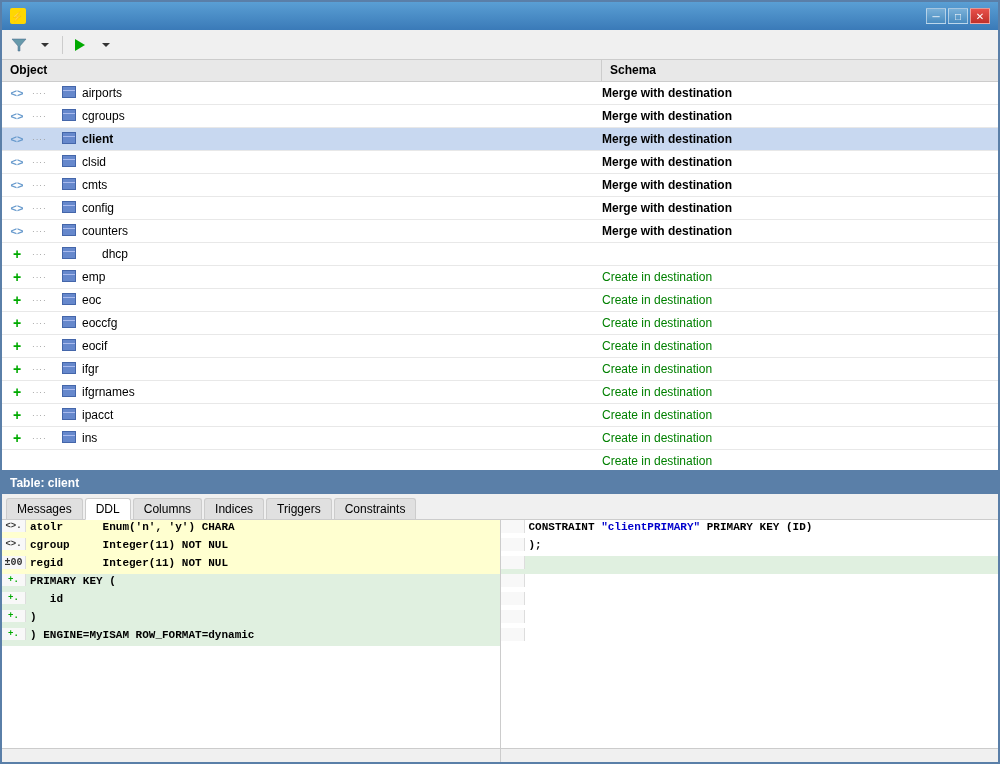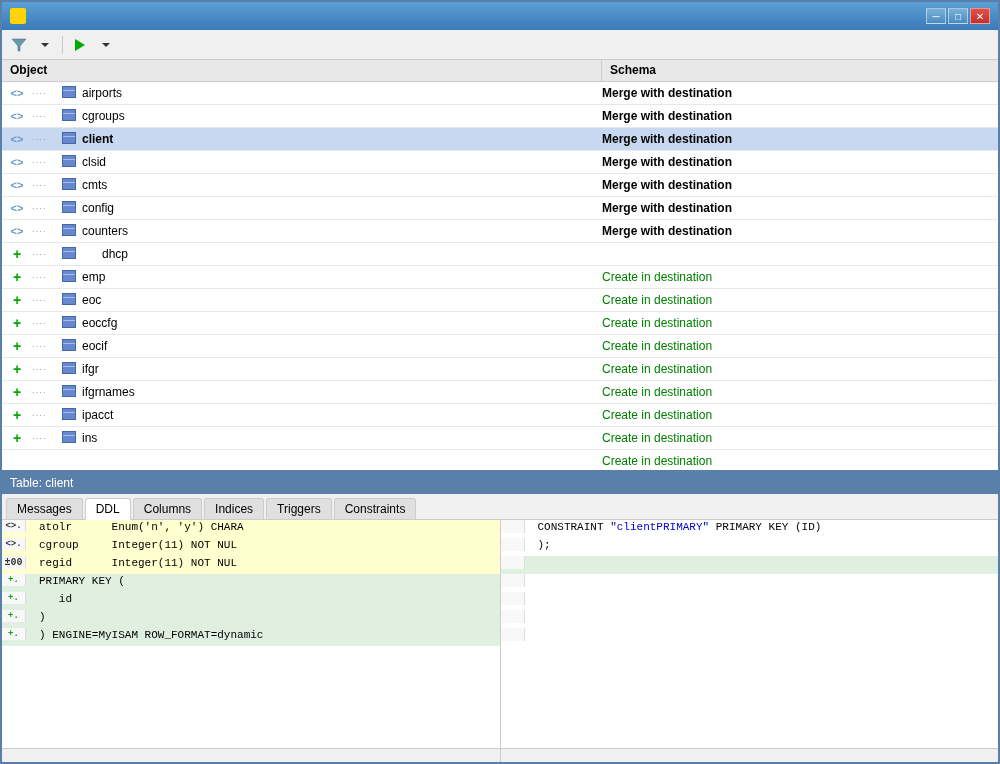--- a/index.html
+++ b/index.html
@@ -243,21 +243,21 @@
       display: flex;
       flex-direction: column;
       flex-shrink: 0;
     }
 
     .panel-title {
       background: #5a7fa8;
       color: white;
       padding: 3px 8px;
       font-size: 12px;
-      font-weight: normal;
+      font-weight: bold;
       height: 22px;
       display: flex;
       align-items: center;
       flex-shrink: 0;
     }
 
     
     .tabs-bar {
       background: #f0f0f0;
       border-bottom: 1px solid #ccc;
@@ -355,23 +355,24 @@
       padding: 1px 0;
       background: #f8f8f8;
     }
 
     .line-marker.diff-marker {
       color: #000;
       font-weight: bold;
     }
 
     .line-content {
-      padding: 1px 13px;
+      padding: 1px 4px;
       white-space: pre;
       flex: 1;
+      font-weight: bold;
     }
 
     
     .h-scroll-area {
       height: 14px;
       border-top: 1px solid #ccc;
       background: #f0f0f0;
       overflow-x: auto;
       flex-shrink: 0;
     }

